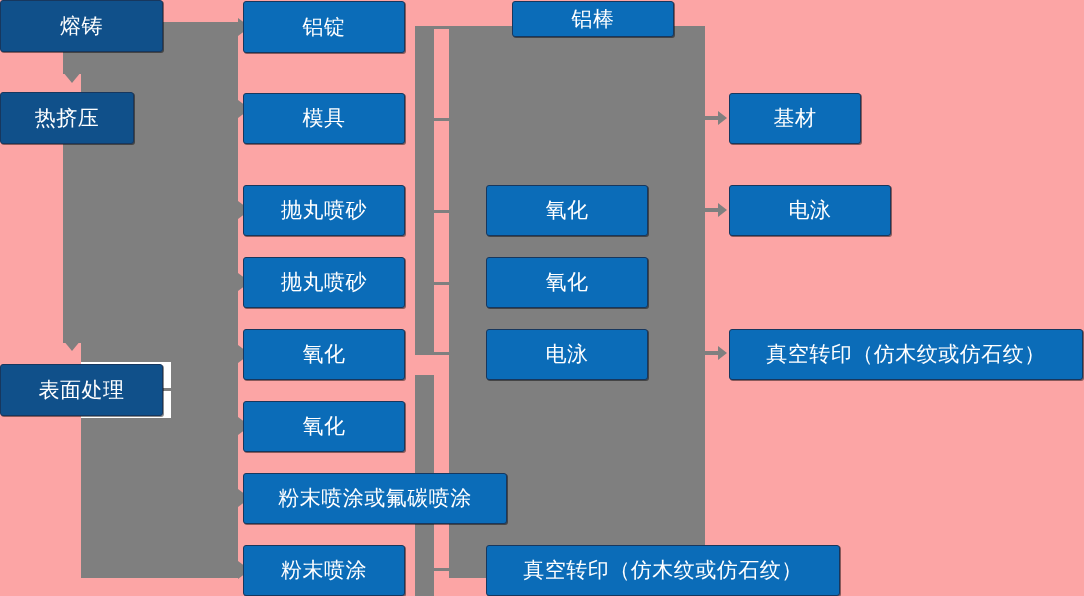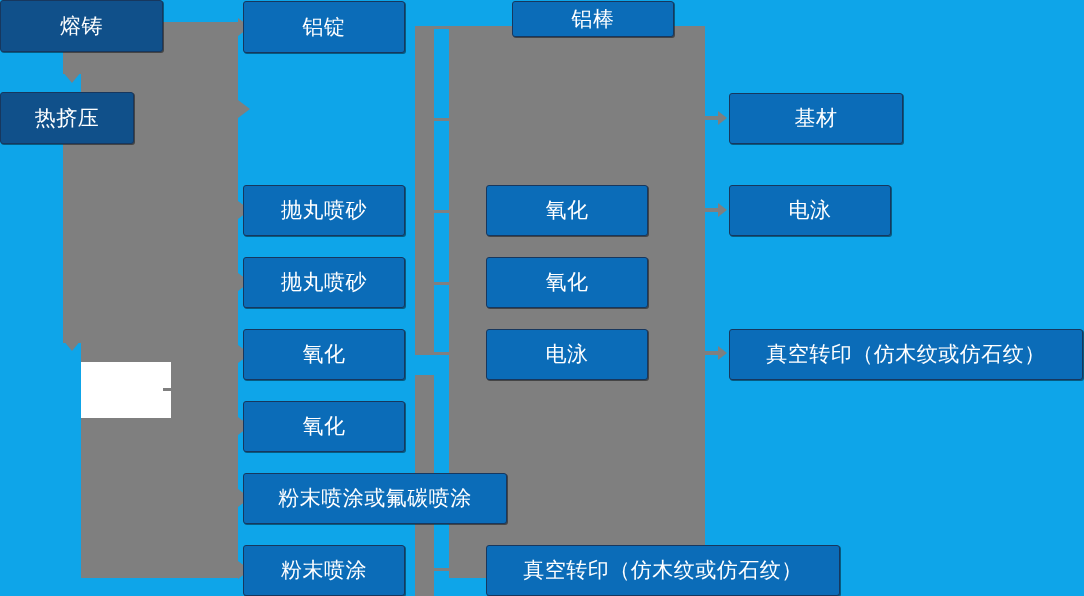--- a/index.html
+++ b/index.html
@@ -5,21 +5,21 @@
   html,body{margin:0;padding:0;background:#ffffff;}
   body{
     font-family:"Liberation Sans","DejaVu Sans",sans-serif;
     -webkit-font-smoothing:antialiased;
   }
   #stage{
     position:relative;
     width:1084px;
     height:596px;
     overflow:hidden;
-    background:#0ea5e9;
+    background:#fca5a5;
   }
 
   
   .gray{position:absolute;background:#7F7F7F;}
 
   
   .arrow-r{
     position:absolute;
     width:0;height:0;
     border-top:9px solid transparent;
@@ -126,23 +126,29 @@
     <div class="shaft" style="width:13px;"></div>
       <div class="head" style="left:13px;"></div>
   </div>
 
   <div class="node dark nohl" style="left:0px;top:0px;width:163px;height:52px;font-size:21px;">
     <span>熔铸</span>
   </div>
   <div class="node dark nohl" style="left:0px;top:92px;width:134px;height:52px;font-size:21px;">
     <span>热挤压</span>
   </div>
+  <div class="node dark nohl" style="left:0px;top:364px;width:163px;height:52px;font-size:21px;">
+    <span>表面处理</span>
+  </div>
 
   <div class="node light" style="left:243px;top:1px;width:162px;height:52px;font-size:21px;">
     <span>铝锭</span>
+  </div>
+  <div class="node light" style="left:243px;top:93px;width:162px;height:51px;font-size:21px;">
+    <span>模具</span>
   </div>
   <div class="node light" style="left:243px;top:185px;width:162px;height:51px;font-size:21px;">
     <span>抛丸喷砂</span>
   </div>
   <div class="node light" style="left:243px;top:257px;width:162px;height:51px;font-size:21px;">
     <span>抛丸喷砂</span>
   </div>
   <div class="node light" style="left:243px;top:329px;width:162px;height:51px;font-size:21px;">
     <span>氧化</span>
   </div>
@@ -165,21 +171,21 @@
   <div class="node light" style="left:486px;top:257px;width:162px;height:51px;font-size:21px;">
     <span>氧化</span>
   </div>
   <div class="node light" style="left:486px;top:329px;width:162px;height:51px;font-size:21px;">
     <span>电泳</span>
   </div>
   <div class="node light" style="left:486px;top:545px;width:354px;height:51px;font-size:21px;">
     <span>真空转印（仿木纹或仿石纹）</span>
   </div>
 
-  <div class="node light" style="left:729px;top:93px;width:174px;height:51px;font-size:21px;">
+  <div class="node light" style="left:729px;top:93px;width:132px;height:51px;font-size:21px;">
     <span>基材</span>
   </div>
   <div class="node light" style="left:729px;top:185px;width:162px;height:51px;font-size:21px;">
     <span>电泳</span>
   </div>
   <div class="node light" style="left:729px;top:329px;width:354px;height:51px;font-size:21px;">
     <span>真空转印（仿木纹或仿石纹）</span>
   </div>
 
 </div>

